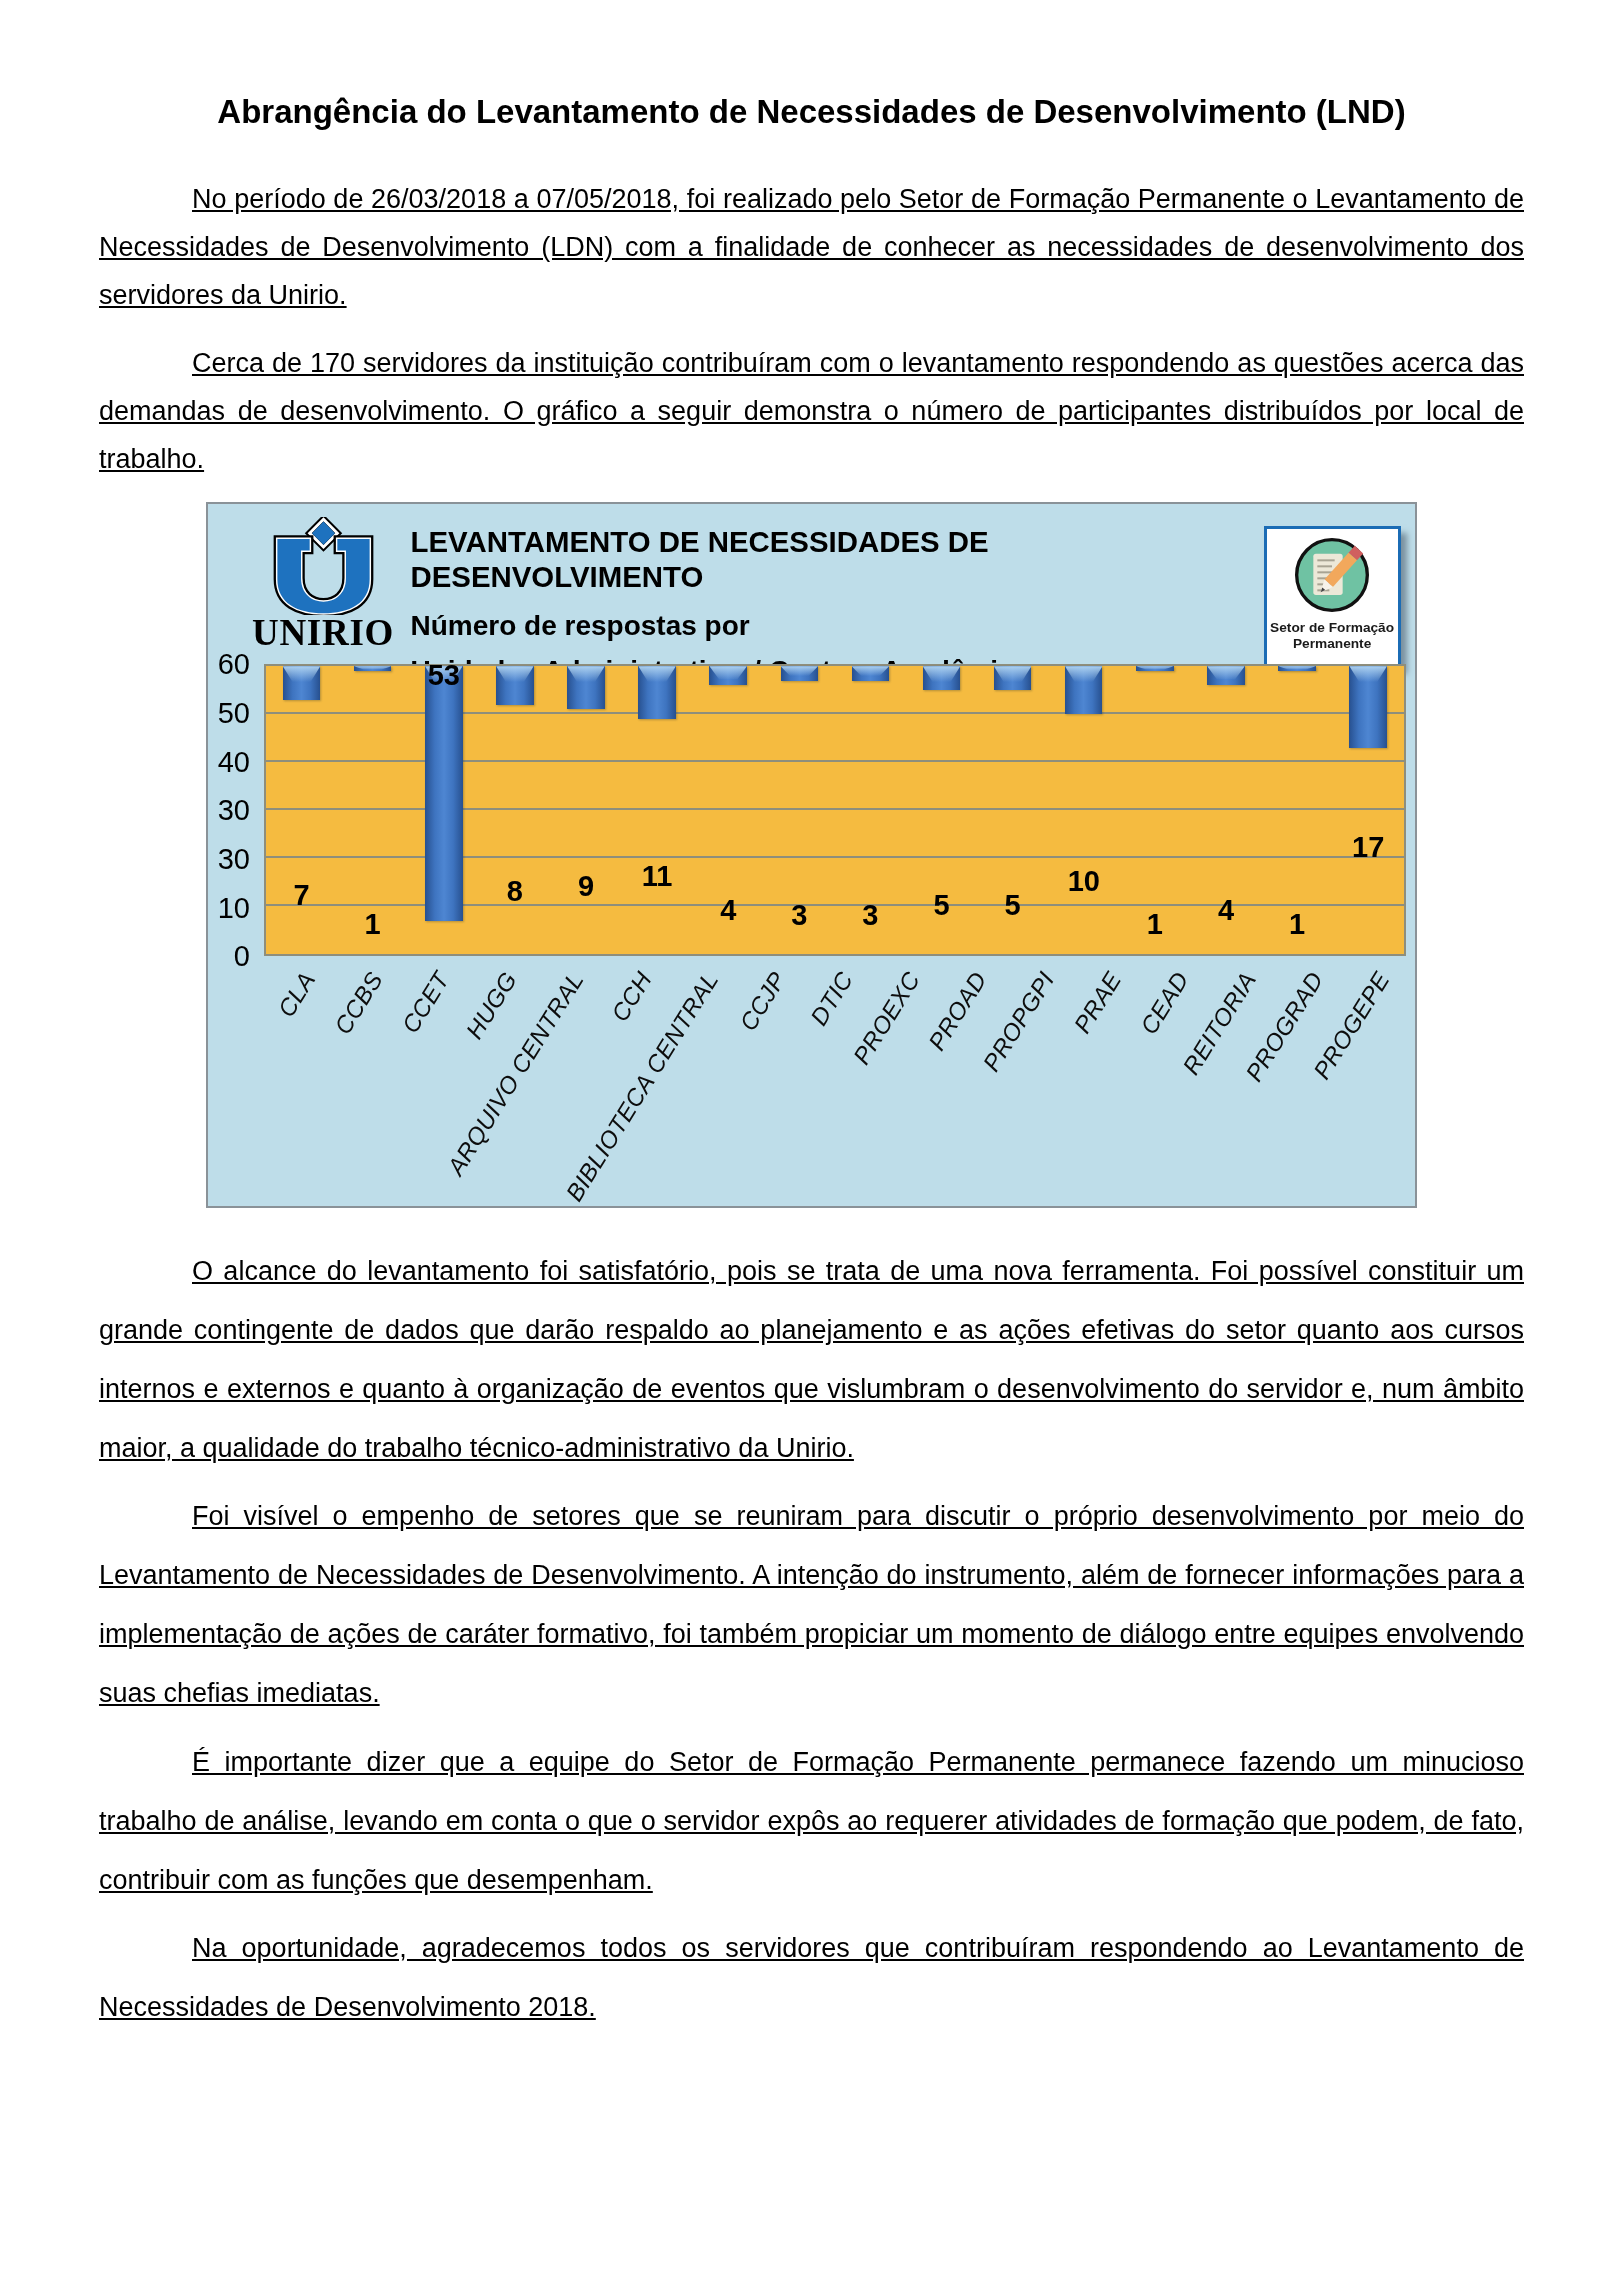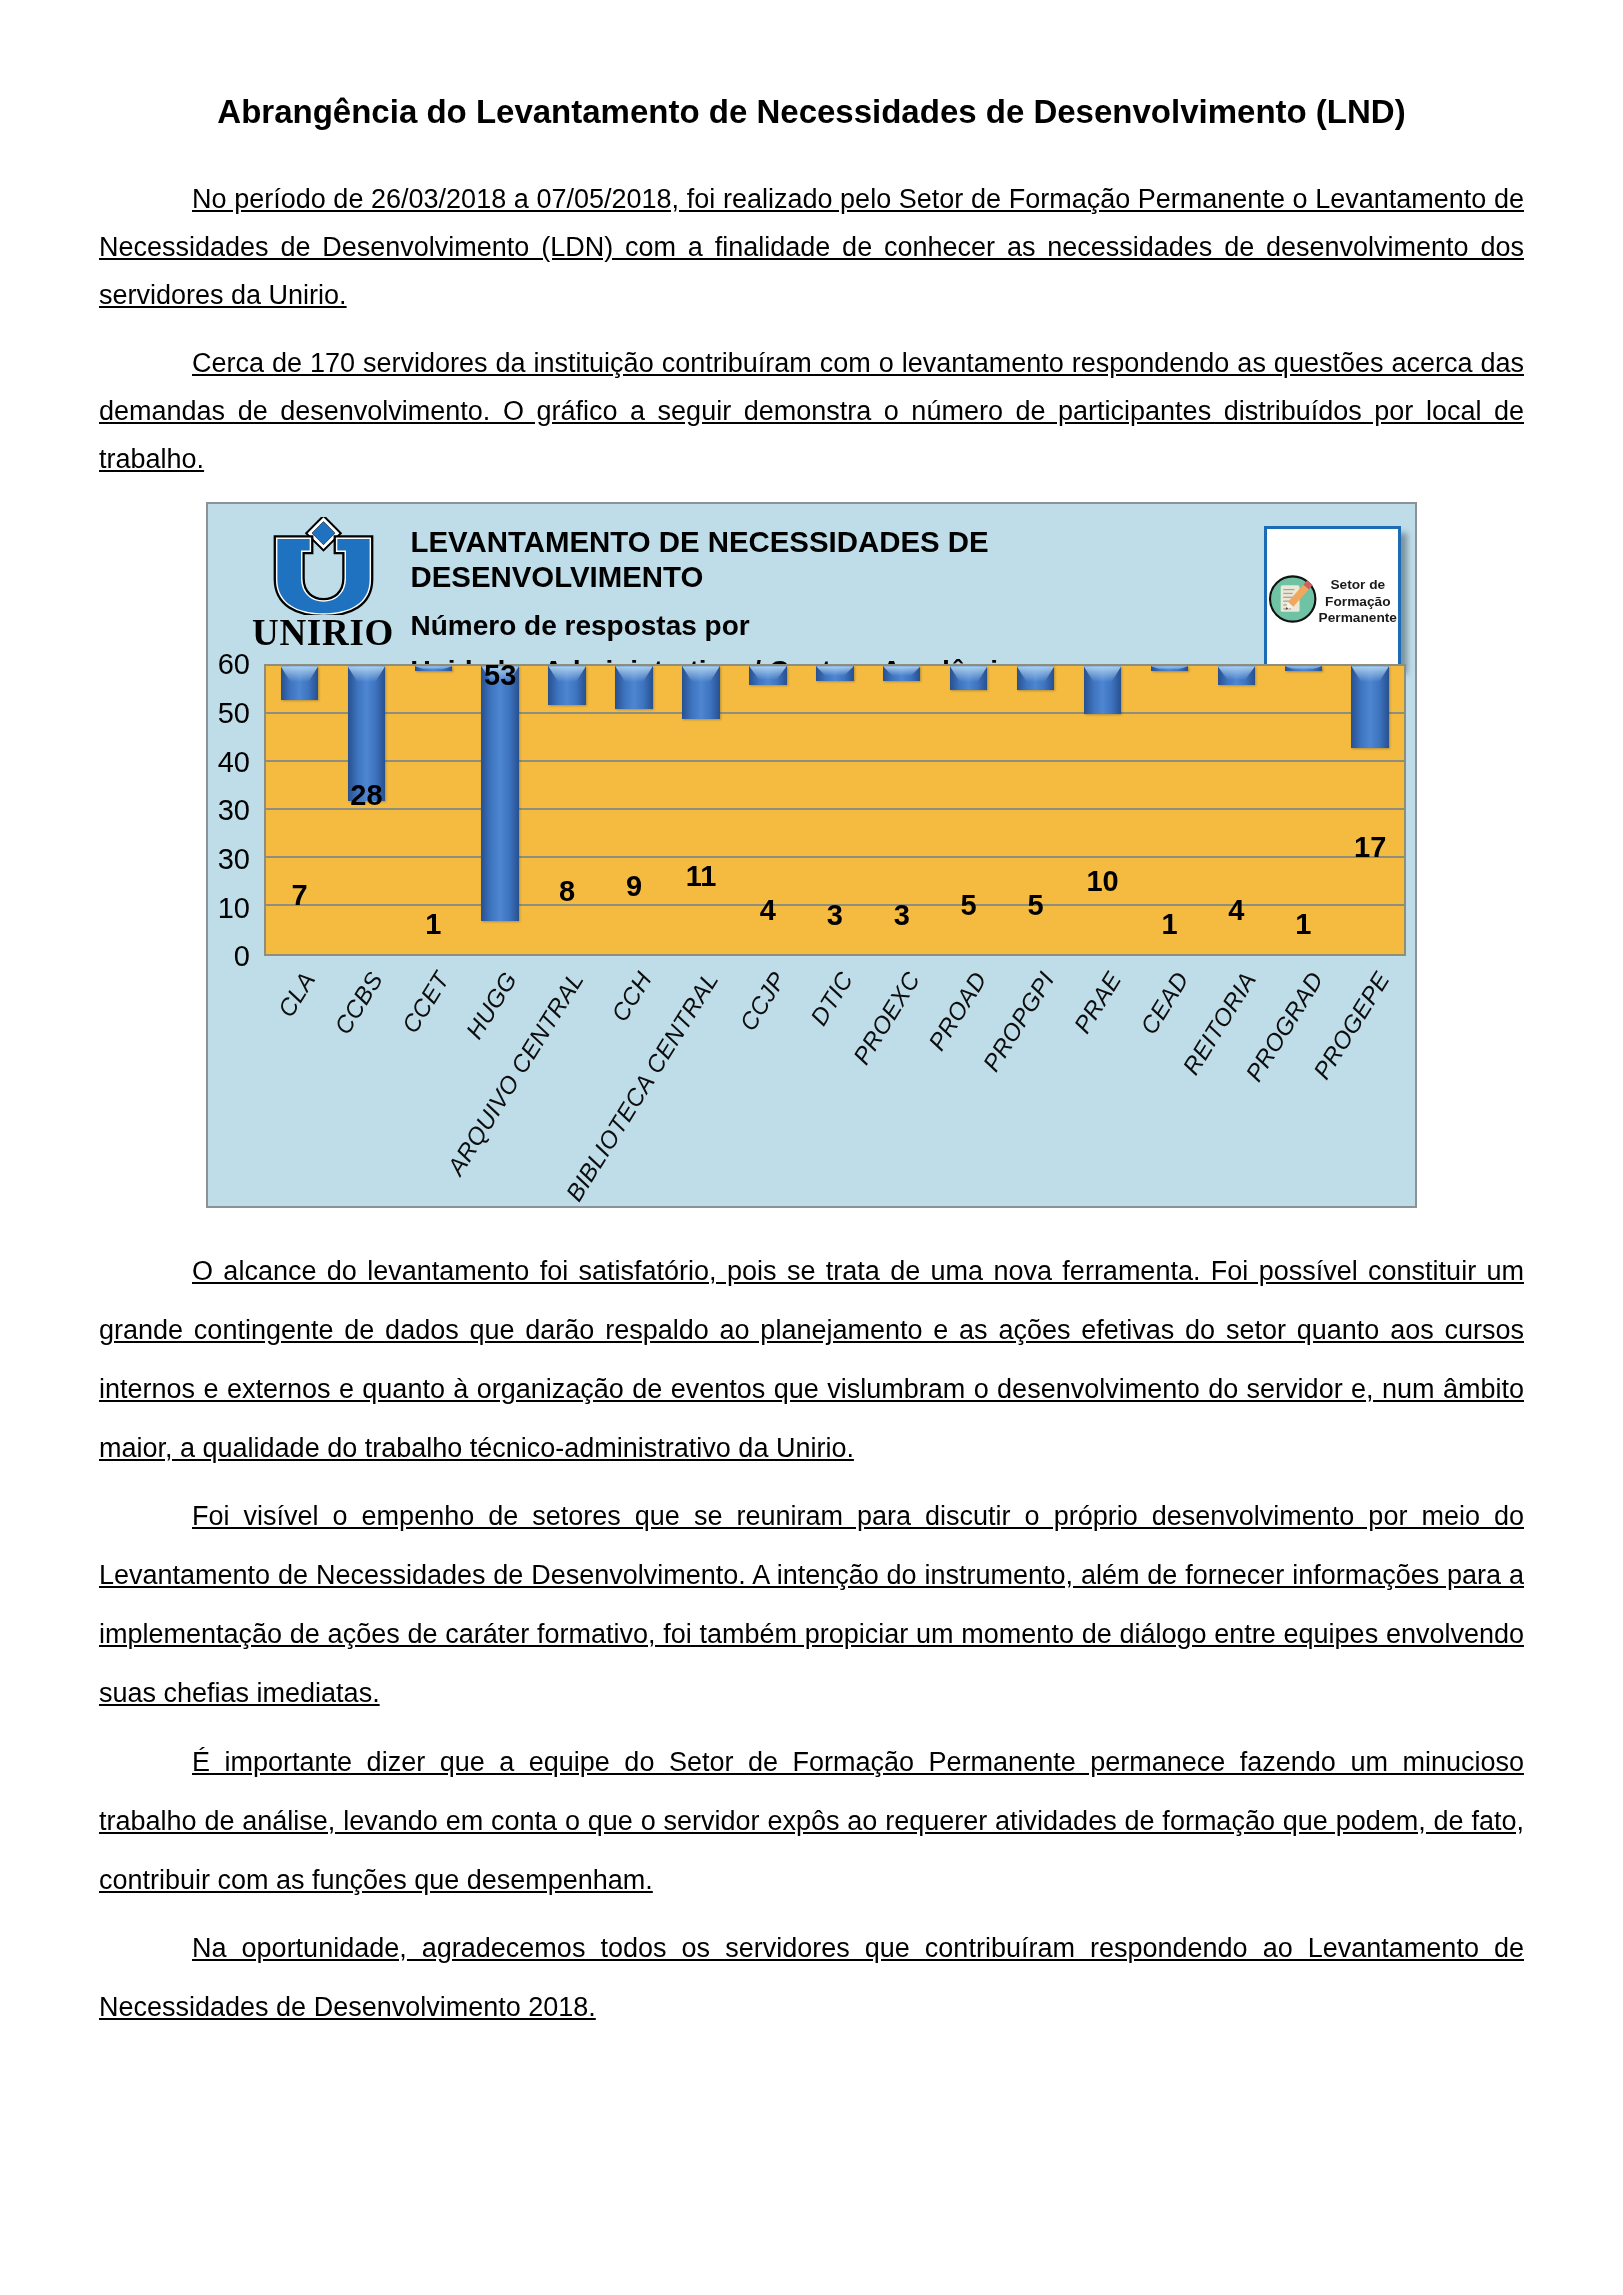--- a/index.html
+++ b/index.html
@@ -31,21 +31,21 @@
   .chart-header{display:flex;align-items:flex-start;padding:13px 14.4px 0 27.5px;height:160px;}
   .logo{width:175px;text-align:center;flex:none;}
   .logo svg{width:131px;height:98px;display:block;margin:0 auto;}
   .logo-text{font-family:"Liberation Serif",serif;font-weight:bold;font-size:37px;letter-spacing:0.7px;margin-top:-3.9px;}
   .chart-titles{flex:1;text-align:left;padding-top:6.5px;}
   .chart-title{font-size:29.4px;font-weight:bold;line-height:35px;margin-bottom:15.7px;}
   .chart-sub{font-size:28px;font-weight:bold;line-height:34px;margin-bottom:10.5px;}
   .badge{
     width:137px;height:141px;background:#ffffff;border:3.9px solid var(--badge-border);
     box-shadow:5.9px 7.2px 5.9px rgba(55,70,85,0.5);
-    display:flex;flex-direction:row;align-items:center;padding-top:5.2px;flex:none;margin-top:9.2px;
+    display:flex;flex-direction:column;align-items:center;padding-top:5.2px;flex:none;margin-top:9.2px;
   }
   .badge svg{width:80px;height:80px;}
   .badge-text{font-size:13.7px;font-weight:bold;text-align:center;line-height:16.4px;margin-top:5.2px;color:#1a1a1a;}
 
   .plot-row{position:relative;margin:0 9.2px 0 56px;height:292px;}
   .plot{
     position:absolute;left:0;right:0;top:0;bottom:0;background:var(--plot-bg);
     border:2px solid var(--grid);display:flex;align-items:flex-end;justify-content:space-around;
   }
   .gridline{position:absolute;left:0;right:0;height:2px;background:var(--grid);z-index:0;}
@@ -141,24 +141,20 @@
           <div class="gridline" style="bottom: 16.6667%;"></div>
           <div class="gridline" style="bottom: 33.3333%;"></div>
           <div class="gridline" style="bottom: 50%;"></div>
           <div class="gridline" style="bottom: 66.6667%;"></div>
           <div class="gridline" style="bottom: 83.3333%;"></div>
           <div class="slot" style="width: 5.88235%;">
             <div class="bar" style="height: 11.6667%;"></div>
             <div class="val" style="bottom: calc(11.6667% + 9.2px);">7</div>
           </div>
           <div class="slot" style="width: 5.88235%;">
-            <div class="bar" style="height: 46.6667%;"></div>
-            <div class="val" style="bottom: calc(46.6667% + 9.2px);">28</div>
-          </div>
-          <div class="slot" style="width: 5.88235%;">
             <div class="bar" style="height: 1.66667%;"></div>
             <div class="val" style="bottom: calc(1.66667% + 9.2px);">1</div>
           </div>
           <div class="slot" style="width: 5.88235%;">
             <div class="bar" style="height: 88.3333%;"></div>
             <div class="val" style="bottom: calc(88.3333% + 9.2px);">53</div>
           </div>
           <div class="slot" style="width: 5.88235%;">
             <div class="bar" style="height: 13.3333%;"></div>
             <div class="val" style="bottom: calc(13.3333% + 9.2px);">8</div>

